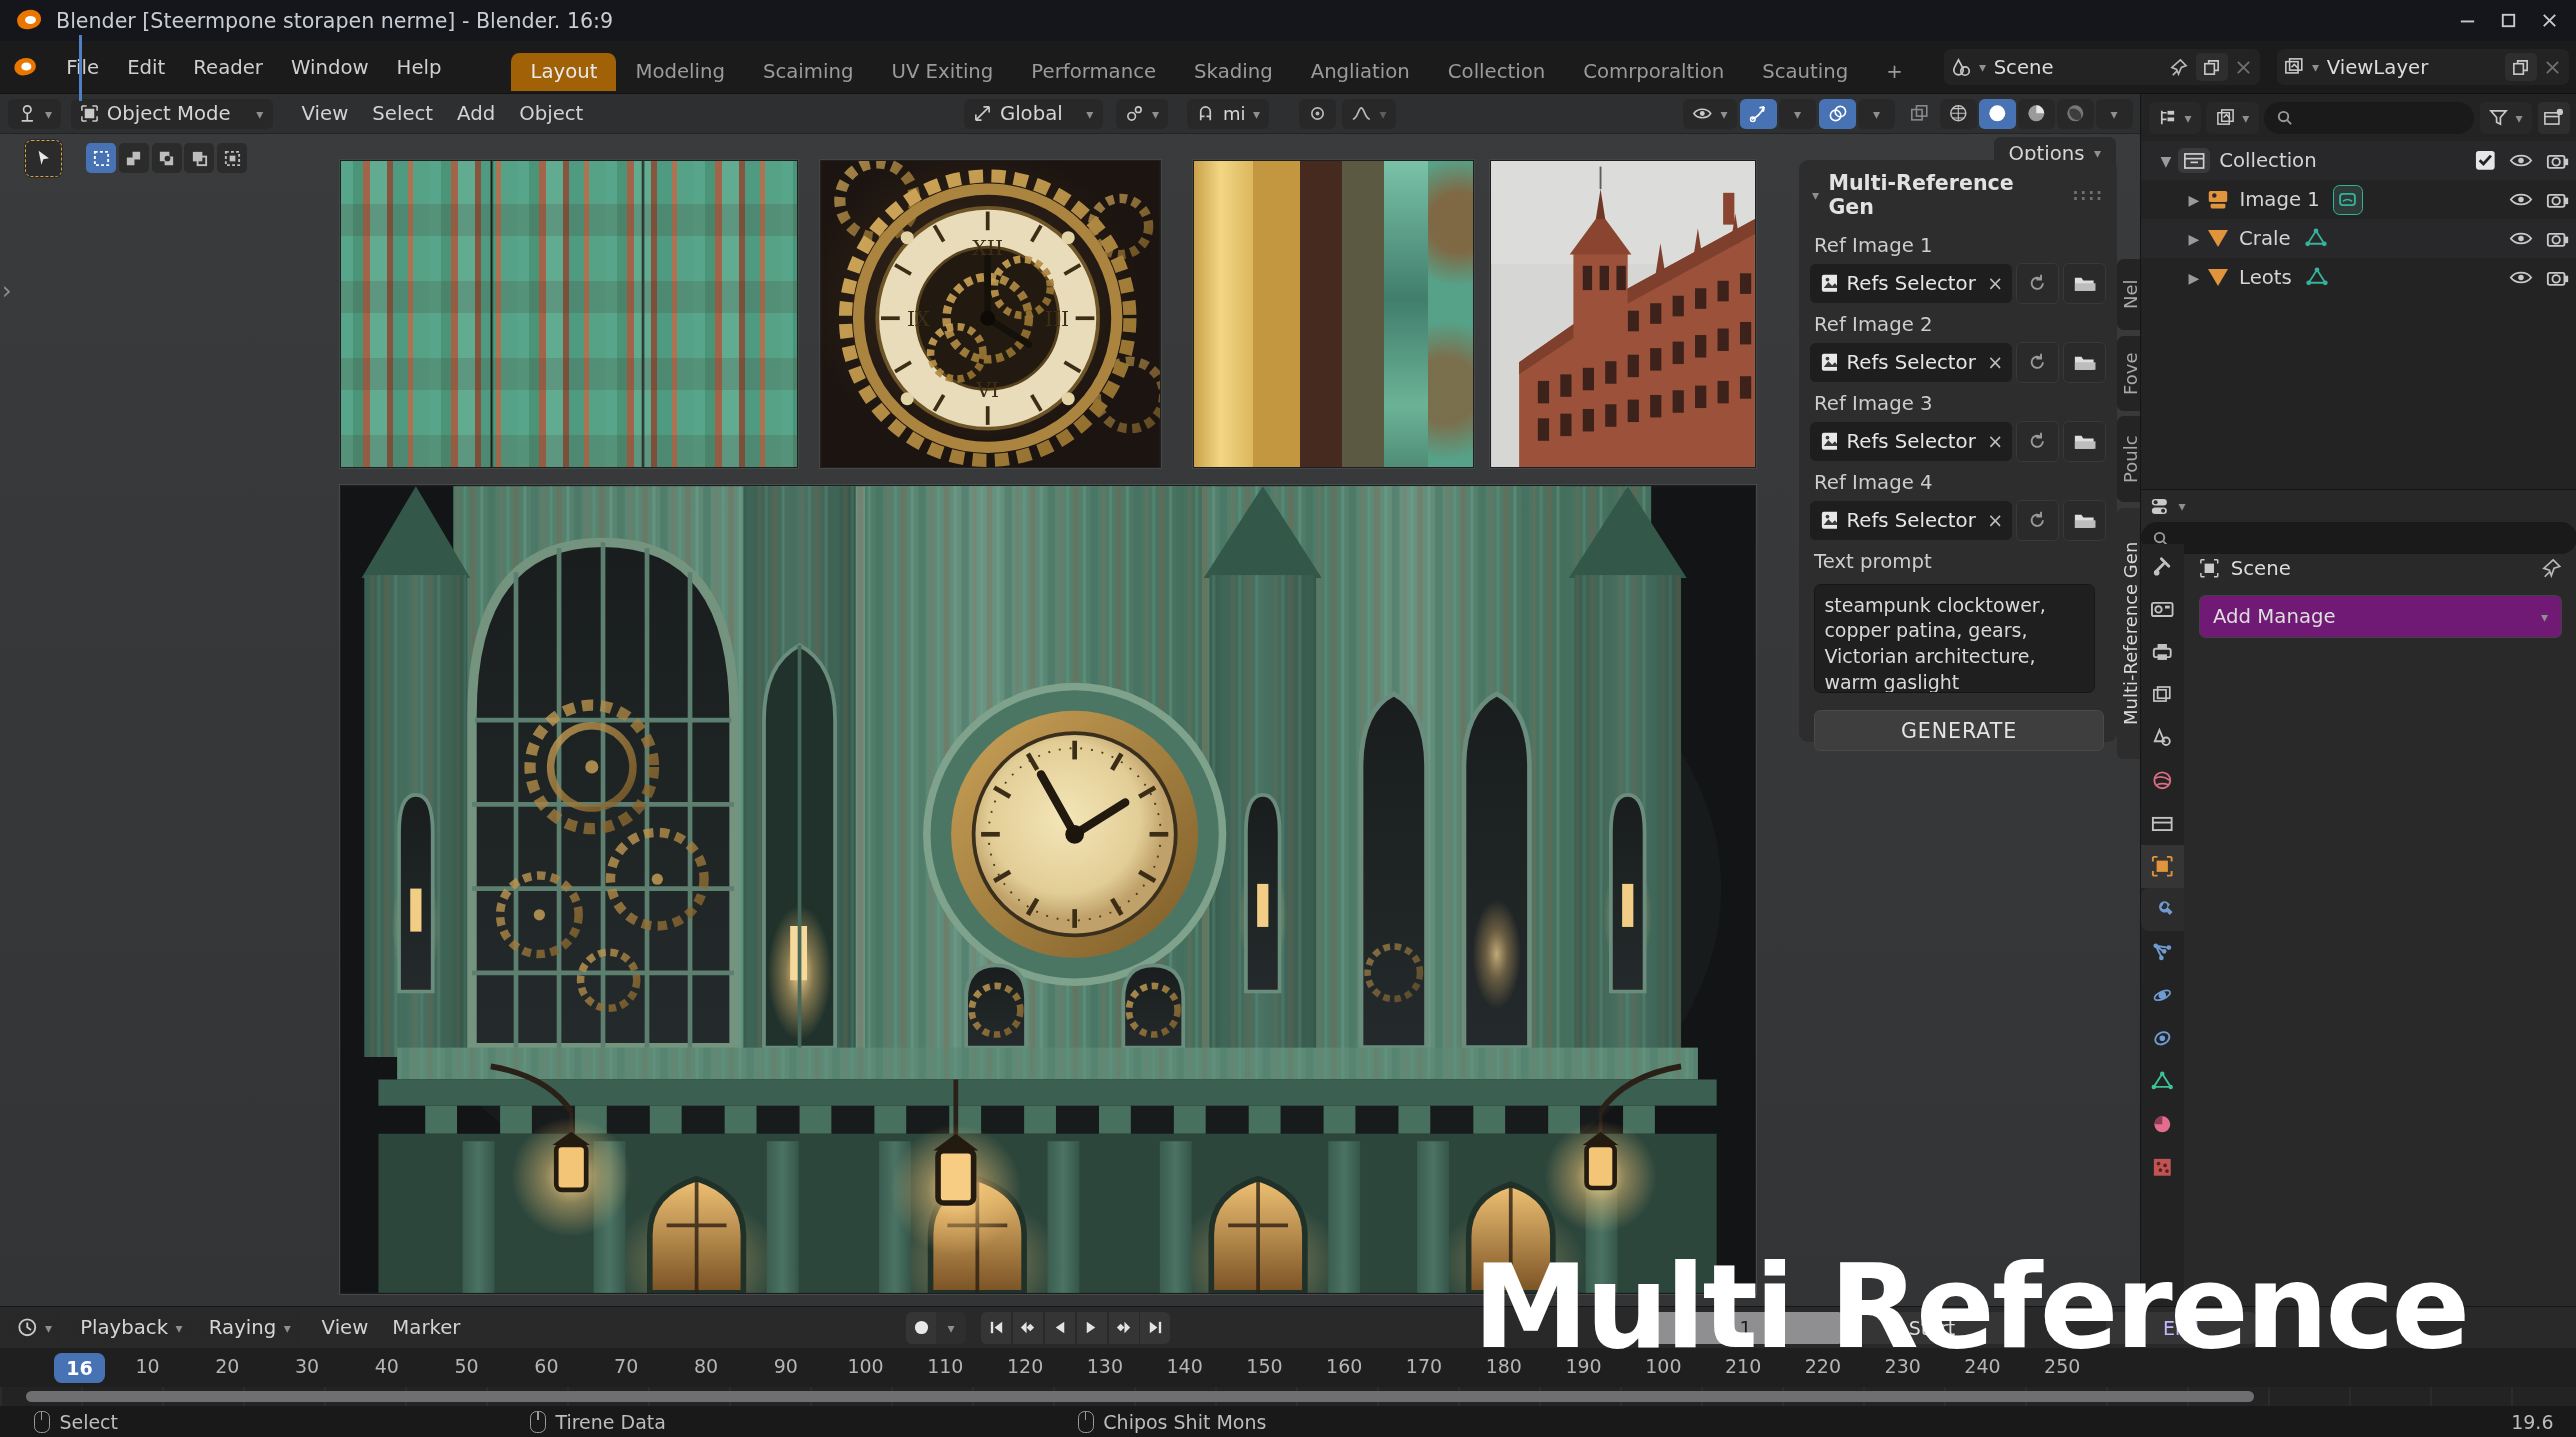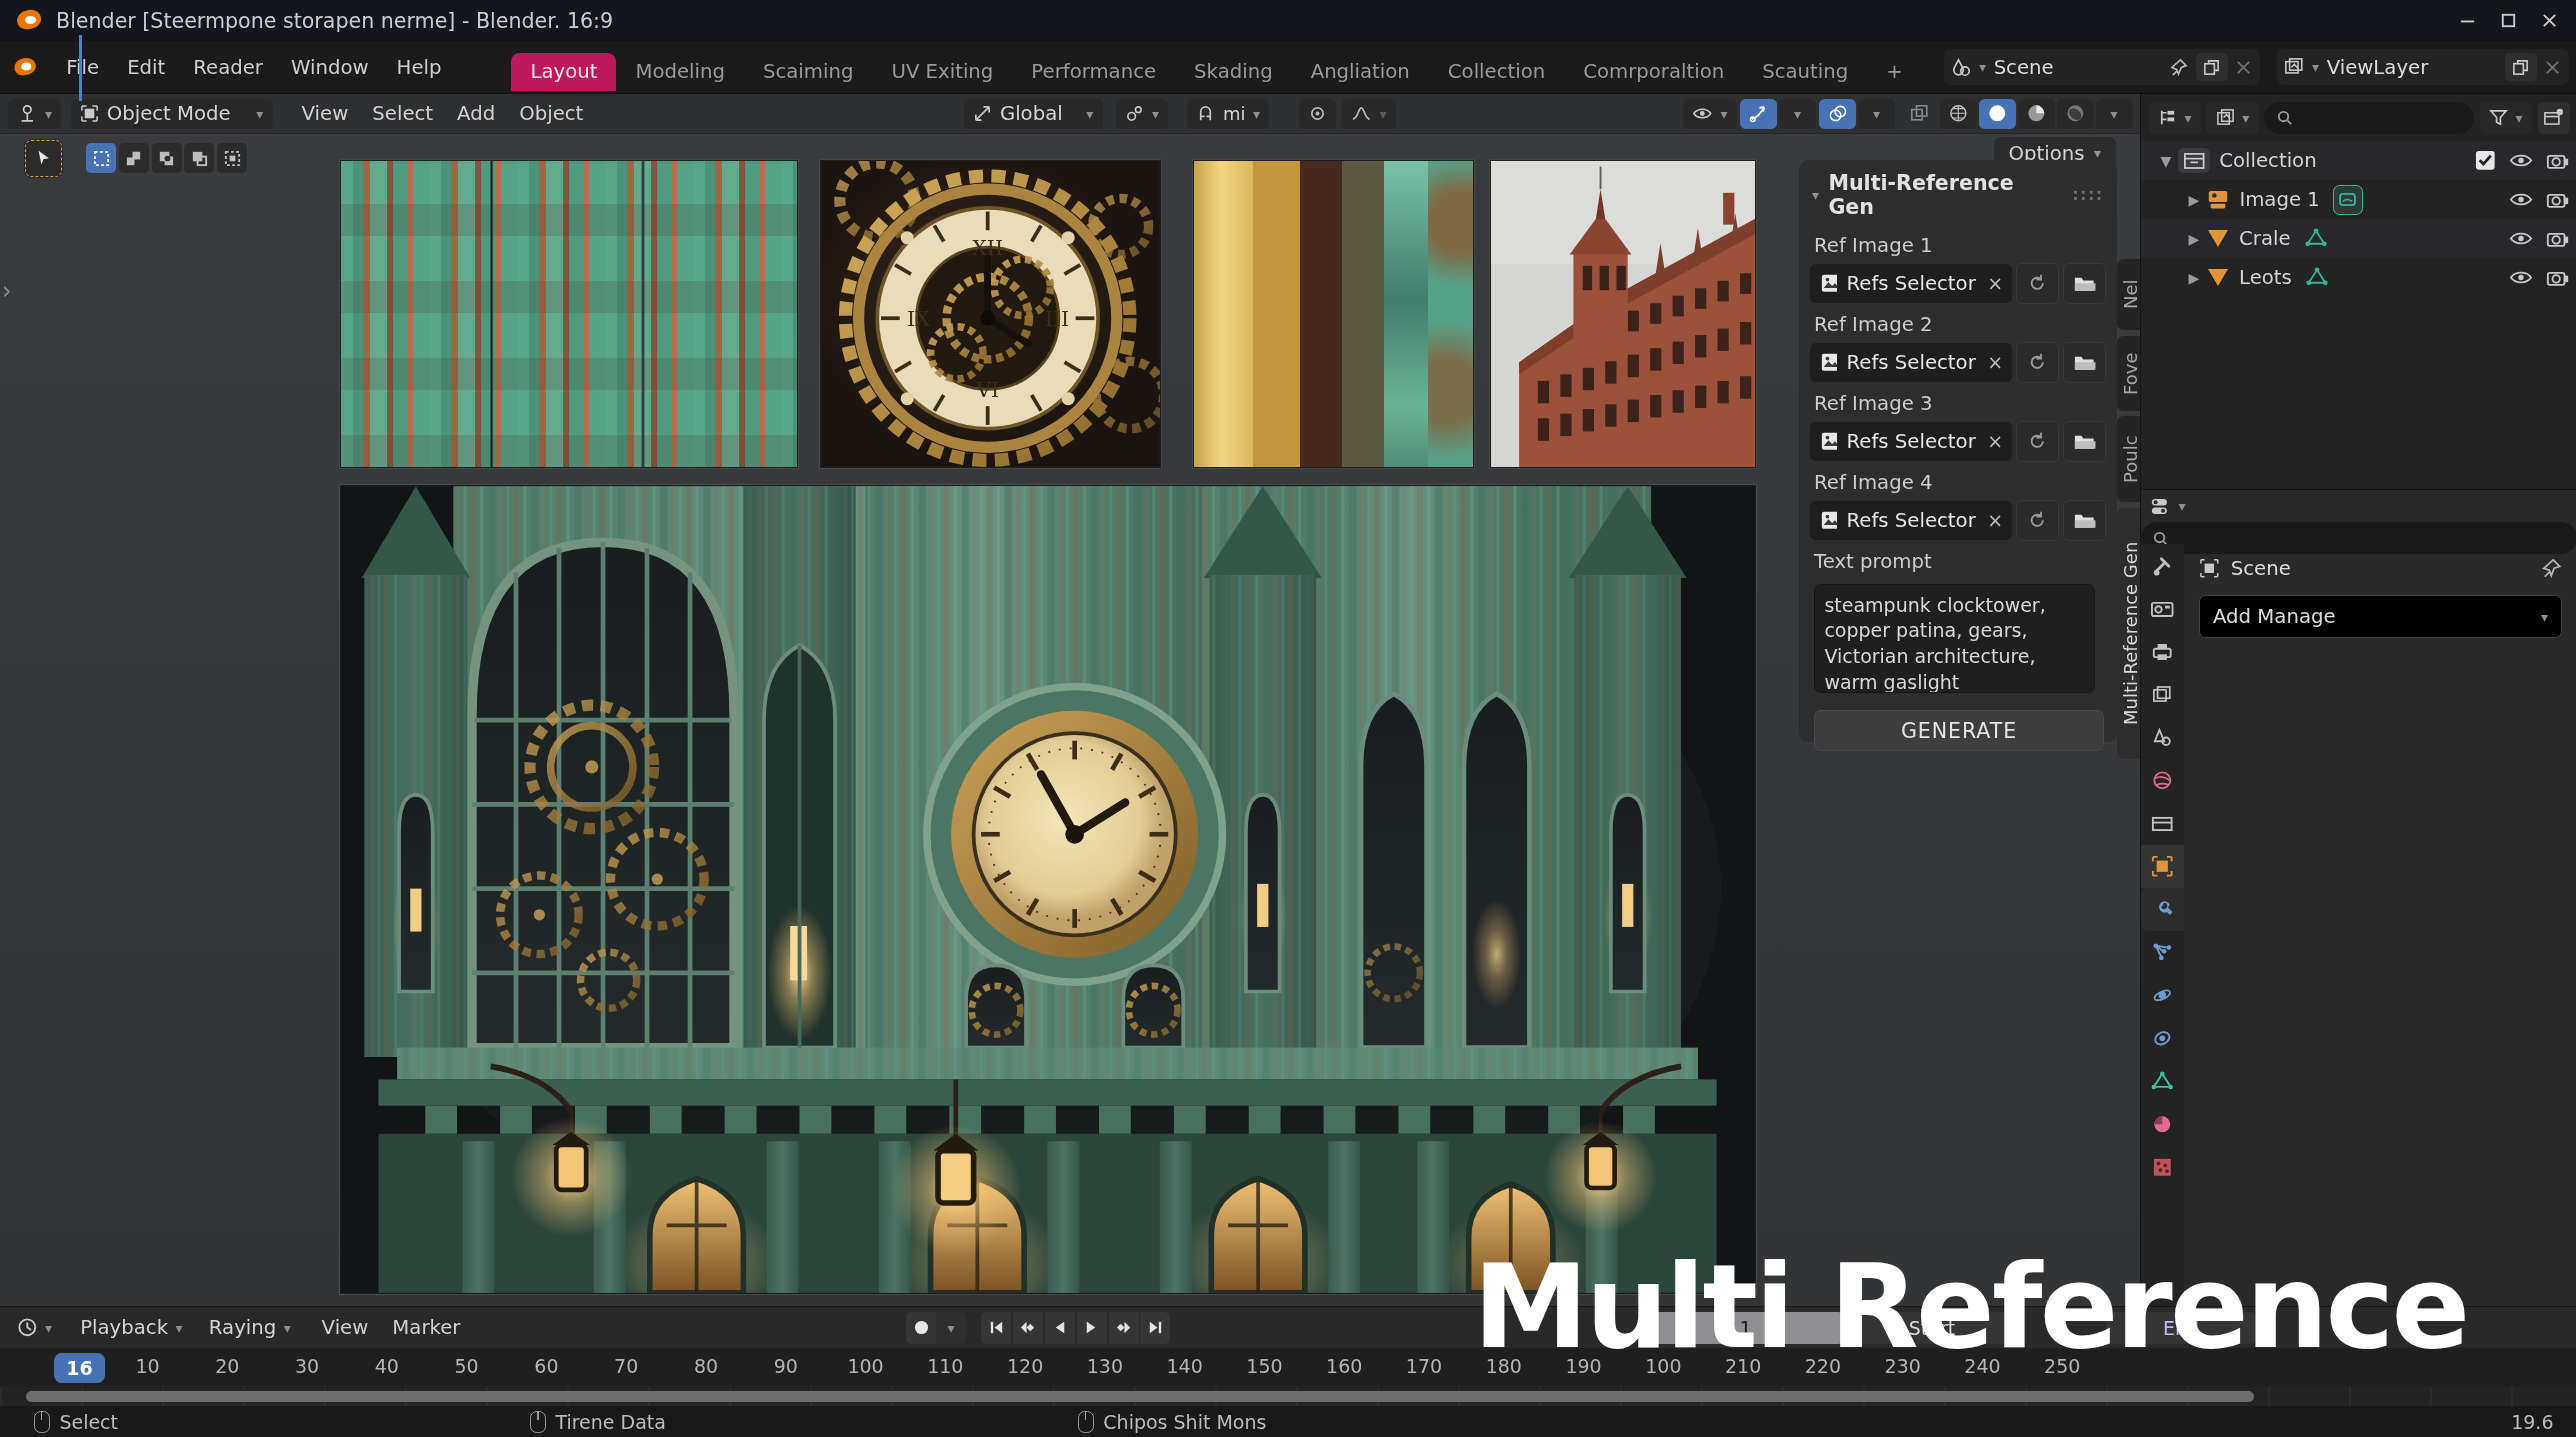--- a/index.html
+++ b/index.html
@@ -18,21 +18,21 @@
   #titlebar .title{font-size:20.6px;color:#c9cdd2;margin-left:13px}
   .winbtn{width:41px;height:37px;display:flex;align-items:center;justify-content:center}
   .blob{width:28px;height:28px;margin-left:15px;position:relative}
   .blob .b1{position:absolute;inset:3.7px 1.9px 5.6px 1.9px;background:#ea7600;border-radius:60% 60% 55% 55%;transform:rotate(-12deg)}
   .blob .b2{position:absolute;left:10.3px;top:9.4px;width:11.2px;height:8.4px;background:#fff;border-radius:50%}
 
   
   #topbar{left:0;top:41px;width:2576px;height:52px;background:#1b1b1b;display:flex;align-items:center;border-bottom:0.9px solid #111}
   .menu{font-size:19.7px;color:#cfcfcf;padding:0 14px;cursor:default}
   .tab{font-size:19.7px;color:#9b9b9b;padding:7.5px 19px;border-radius:8.4px 8.4px 0 0;margin-top:9.4px}
-  .tab.active{background:#be185d;color:#e9e9e9}
+  .tab.active{background:#a16207;color:#e9e9e9}
   .seldd{height:36px;background:#232323;border-radius:6.6px;display:flex;align-items:center;padding:0 7.5px;gap:7.5px}
   .seldd .name{font-size:19.7px;color:#dcdcdc}
   .chev{font-size:14px;color:#8f8f8f;line-height:1}
   .ibtn{width:32px;height:28px;border-radius:4.7px;display:flex;align-items:center;justify-content:center;background:#2e2e2f}
 
   
   #viewport{left:0;top:94px;width:2140px;height:1212px;background:linear-gradient(180deg,#3a3b3d,#333436);overflow:hidden}
   #vp-header{position:absolute;left:0;top:0;width:2140px;height:39px;background:#2e2f31;display:flex;align-items:center;border-bottom:0.9px solid #242426}
   .hbtn{height:30px;background:#282829;border-radius:5.6px;display:flex;align-items:center;gap:7.5px;padding:0 9.4px;color:#d5d5d5;font-size:19.7px}
   .hgroup{display:flex;gap:1.9px;align-items:center}
@@ -89,21 +89,21 @@
   .databadge{width:28px;height:28px;border:1.9px solid #35b39a;border-radius:6.6px;margin-left:13px;display:flex;align-items:center;justify-content:center;background:#2e3a37}
   .nodetri{margin-left:13px}
 
   
   #properties{left:2140px;top:489px;width:436px;height:817px;background:#29292a;border-left:0.9px solid #151516;border-top:0.9px solid #151516}
   #prop-strip{position:absolute;left:0;top:54px;width:43px;height:763px;background:#232324}
   .ptab{width:43px;height:43px;display:flex;align-items:center;justify-content:center}
   .ptab.sel{background:#2c2c2d;border-radius:7.5px 0 0 7.5px}
   .ptab.objsel{background:#353536}
   #prop-content{position:absolute;left:43px;top:54px;right:0}
-  .addmanage{margin:15px 15px 0 15px;height:41px;background:#000000;border:0.9px solid #424243;border-radius:6.6px;display:flex;align-items:center;padding:0 13px;font-size:19.7px;color:#dedede}
+  .addmanage{margin:15px 15px 0 15px;height:41px;background:#701a75;border:0.9px solid #424243;border-radius:6.6px;display:flex;align-items:center;padding:0 13px;font-size:19.7px;color:#dedede}
 
   
   #timeline{left:0;top:1306px;width:2576px;height:81px;background:#29292a;border-top:0.9px solid #161617}
   #tl-header{display:flex;align-items:center;height:41px;padding-left:7.5px}
   #transport{position:absolute;left:981px;top:4.7px;display:flex;gap:1.9px}
   .tbtn{width:30px;height:32px;background:#353536;display:flex;align-items:center;justify-content:center}
   .tbtn:first-child{border-radius:5.6px 0 0 5.6px}.tbtn:last-child{border-radius:0 5.6px 5.6px 0}
   #rec-group{position:absolute;left:906px;top:4.7px;display:flex}
   #ruler{position:absolute;left:0;top:41px;width:2576px;height:40px;background:#1f1f20}
   #ruler .ticks{position:absolute;left:108px;top:0;width:1994px;height:40px;display:flex;justify-content:space-between}

